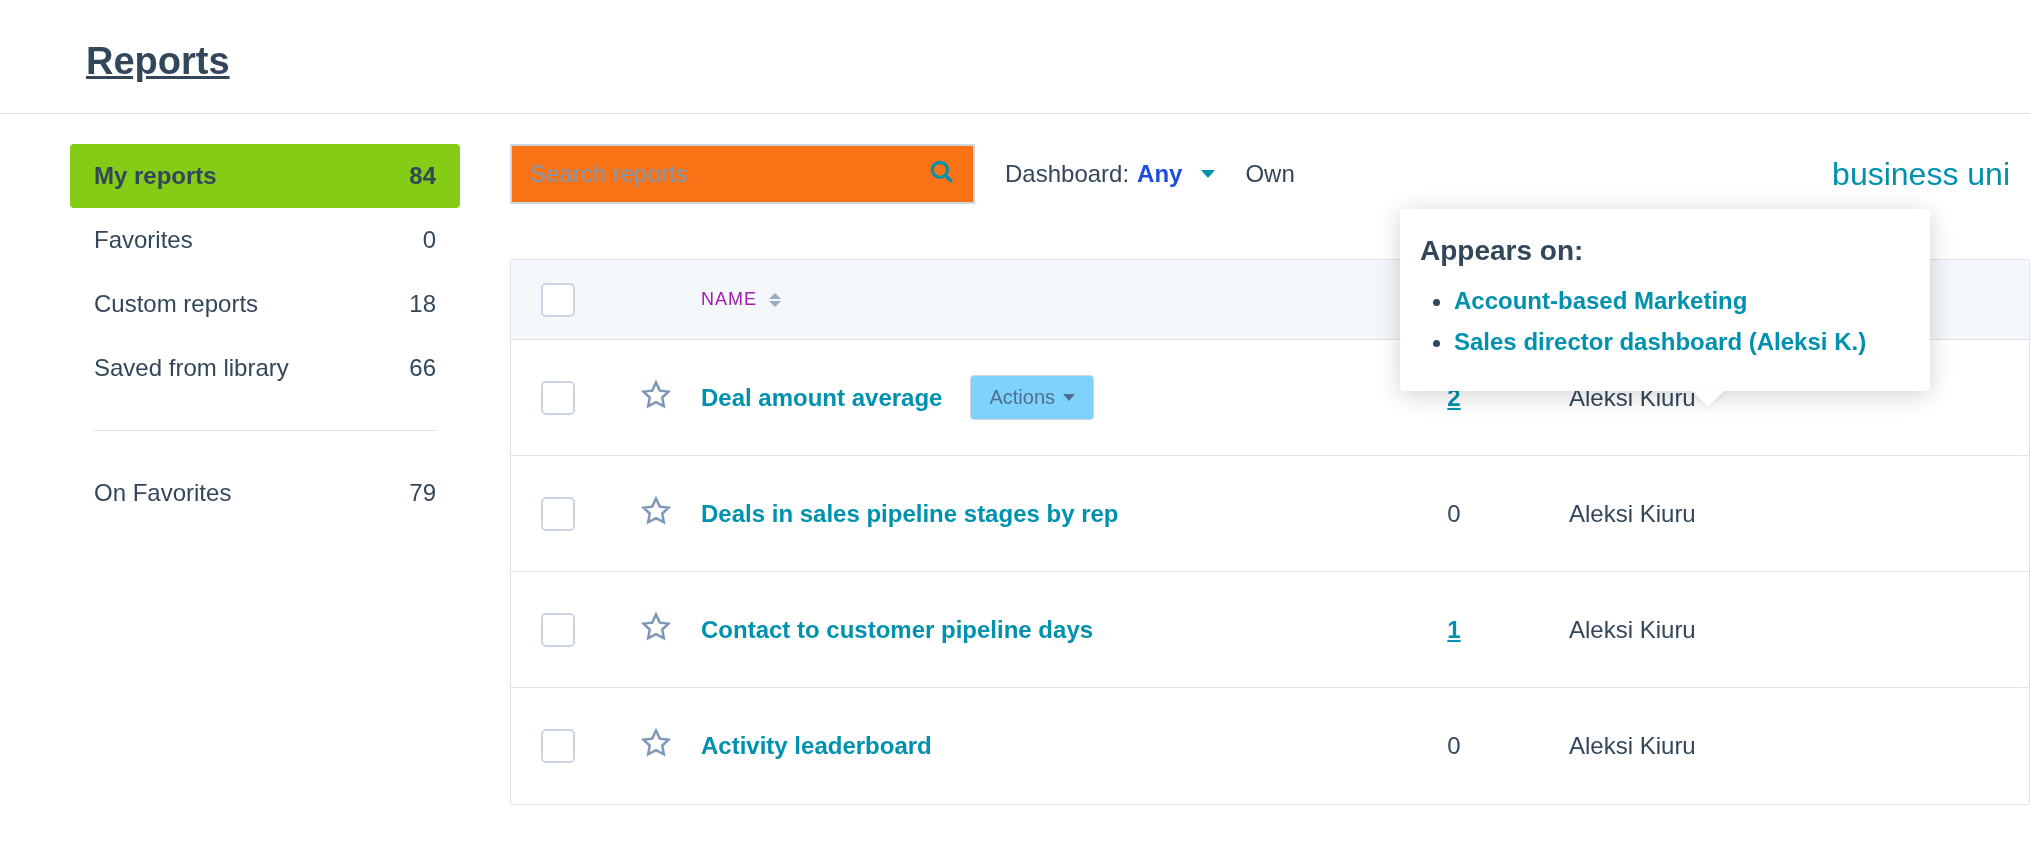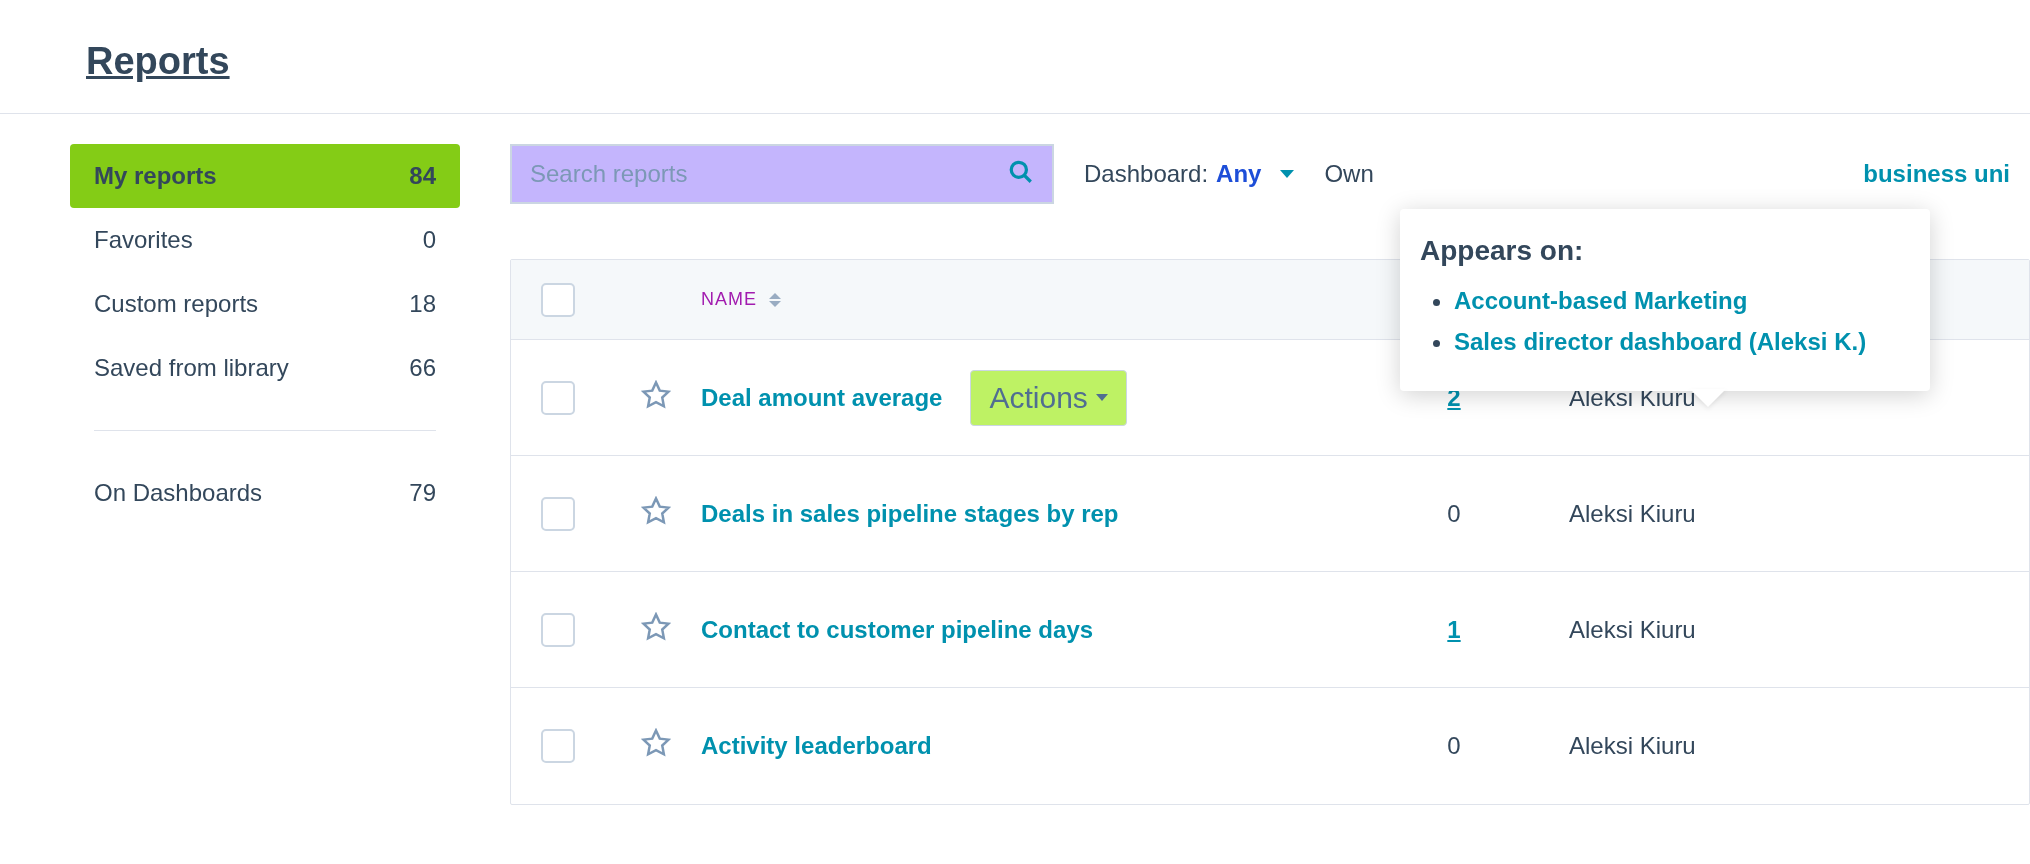--- a/index.html
+++ b/index.html
@@ -67,25 +67,25 @@
   .filter-bar {
     display: flex;
     align-items: center;
     gap: 30px;
     padding-right: 20px;
   }
 
   .search-wrap {
     display: flex;
     align-items: center;
-    width: 544px;
+    width: 465px;
     height: 60px;
     border: 2px solid #cbd6e2;
     border-radius: 0;
-    background: #c4b5fd;
+    background: #f97316;
     padding: 0 18px;
   }
   .search-wrap input {
     flex: 1;
     border: none;
     outline: none;
     background: transparent;
     font-size: 24px;
     color: #33475b;
   }
@@ -109,23 +109,23 @@
   }
   .filter-chip .caret {
     display: inline-block;
     width: 0; height: 0;
     border-left: 7px solid transparent;
     border-right: 7px solid transparent;
     border-top: 8px solid #0091ae;
   }
 
   .truncated-label {
-    font-size: 24px;
+    font-size: 32px;
     color: #0091ae;
-    font-weight: 700;
+    font-weight: 400;
     margin-left: auto;
   }
 
   .table {
     margin-top: 55px;
     border: 1px solid #dfe3eb;
     border-radius: 2px;
     overflow: visible;
     width: 100%;
   }
@@ -172,25 +172,25 @@
   .name-link {
     color: #0091ae;
     font-weight: 600;
     cursor: pointer;
   }
 
   .actions-btn {
     display: inline-flex;
     align-items: center;
     gap: 8px;
-    background: #bef264;
+    background: #7dd3fc;
     border: 1px solid #cbd6e2;
     border-radius: 4px;
     padding: 10px 18px;
-    font-size: 30px;
+    font-size: 20px;
     color: #506e91;
     cursor: pointer;
     margin-left: 20px;
   }
   .actions-btn .caret-sm {
     width:0;height:0;
     border-left:6px solid transparent;
     border-right:6px solid transparent;
     border-top:7px solid #506e91;
   }
@@ -284,21 +284,21 @@
           <span class="count">18</span>
         </div>
         <div class="sidebar-item">
           <span>Saved from library</span>
           <span class="count">66</span>
         </div>
       </div>
     <hr class="sidebar-divider">
     <div id="sidebar-secondary">
         <div class="sidebar-item">
-          <span>On Dashboards</span>
+          <span>On Favorites</span>
           <span class="count">79</span>
         </div>
       </div>
   </aside>
 
   <section class="main">
 
     <div class="filter-bar">
       <div class="search-wrap">
         <input type="text" placeholder="Search reports" style="">

